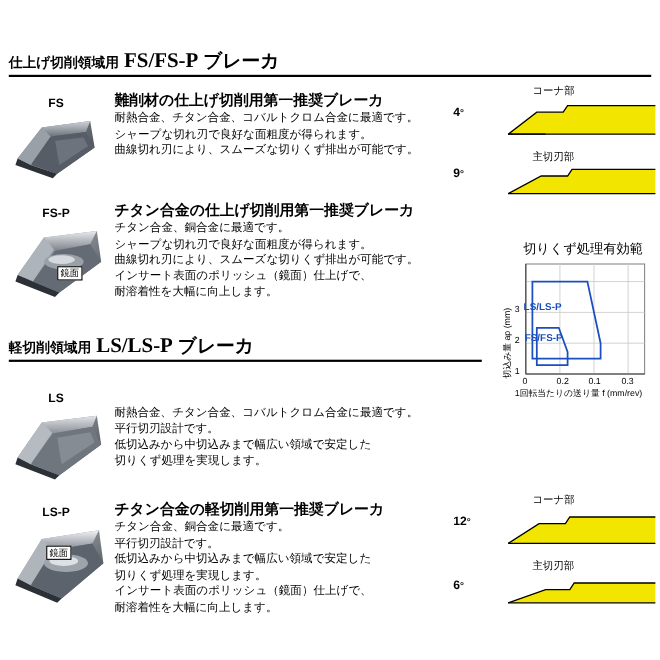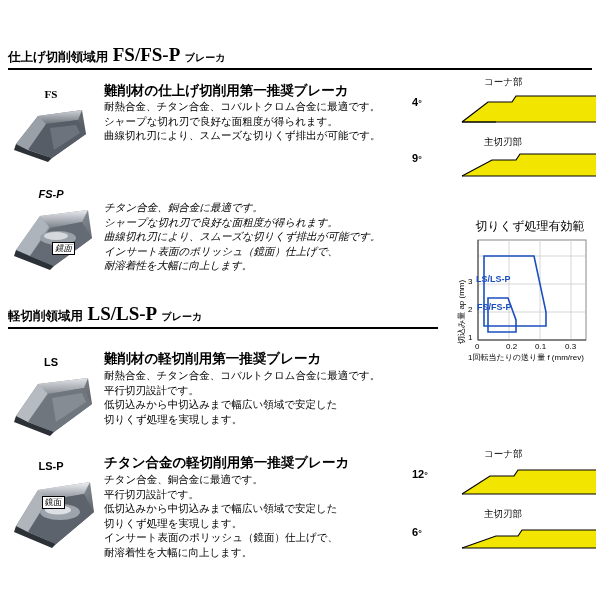--- a/index.html
+++ b/index.html
@@ -12,21 +12,21 @@
     position:relative;
   }
   .page{position:relative;width:600px;height:600px;}
 
   
   .sec-head{
     position:absolute;left:8px;white-space:nowrap;
   }
   .sec-head .small{font-size:12.5px;font-weight:bold;letter-spacing:0px;}
   .sec-head .big{font-size:19px;font-weight:bold;font-family:"Liberation Serif",serif;letter-spacing:0px;}
-  .sec-head .mid{font-size:10px;font-weight:bold;}
+  .sec-head .mid{font-size:17px;font-weight:bold;}
   .rule{position:absolute;left:8px;width:584px;height:2px;background:#000;}
 
   
   .row{position:absolute;left:0;width:600px;}
 
   .thumb{
     position:absolute;
     width:78px;height:64px;
     overflow:hidden;
   }
@@ -91,21 +91,21 @@
 
 <div class="page">
 
   <div class="sec-head" style="top:44px;">
     <span class="small">仕上げ切削領域用</span>
     <span class="big">FS/FS-P</span>
     <span class="mid">ブレーカ</span>
   </div>
   <div class="rule" style="top:68px;"></div>
 
-  <div class="row" style="top:80px;height:90px;font-family:Liberation Serif, serif;">
+  <div class="row" style="top:80px;height:90px;">
     <div class="thumb" style="left:12px;top:20px;">
       <svg width="78" height="64" viewBox="0 0 78 64">
         <defs>
           <linearGradient id="g1" x1="0" y1="0" x2="1" y2="1">
             <stop offset="0" stop-color="#8d929a"></stop>
               <stop offset="1" stop-color="#3d434b"></stop>
           </linearGradient>
           <linearGradient id="g1b" x1="0" y1="0" x2="0" y2="1">
             <stop offset="0" stop-color="#cfd3d8"></stop>
               <stop offset="1" stop-color="#6e747c"></stop>
@@ -144,21 +144,21 @@
   <div class="chipdiag" style="left:452px;top:142px;">
     <svg width="144" height="40" viewBox="0 0 144 40">
       <polygon points="10,34 40,18 64,18 68,12 144,12 144,34" fill="#f2e600"></polygon>
       <polyline points="10,34 40,18 64,18 68,12 144,12" fill="none" stroke="#000" stroke-width="1.2"></polyline>
       <line x1="10" y1="34" x2="144" y2="34" stroke="#000" stroke-width="1.2"></line>
     </svg>
   </div>
   <div class="ang" style="left:412px;top:152px;"><span>9</span><span class="deg">°</span></div>
   <div class="callout" style="left:484px;top:136px;">主切刃部</div>
 
-  <div class="row" style="top:180px;height:110px;font-style:italic;">
+  <div class="row" style="top:180px;height:110px;">
     <div class="thumb" style="left:12px;top:22px;width:84px;height:70px;">
       <svg width="84" height="70" viewBox="0 0 84 70">
         <defs>
           <linearGradient id="g2" x1="0" y1="0" x2="1" y2="1">
             <stop offset="0" stop-color="#b9bec5"></stop>
               <stop offset="1" stop-color="#4a5058"></stop>
           </linearGradient>
           <linearGradient id="g2b" x1="0" y1="0" x2="0" y2="1">
             <stop offset="0" stop-color="#e8eaee"></stop>
               <stop offset="1" stop-color="#7d838b"></stop>
@@ -170,20 +170,21 @@
         <polygon points="28,14 76,8 70,20 38,26" fill="url(#g2b)"></polygon>
         <polygon points="38,26 70,20 80,36 42,64 18,54" fill="#656b74"></polygon>
         <ellipse cx="46" cy="36" rx="18" ry="7" fill="#9aa0a8"></ellipse>
         <ellipse cx="44" cy="34" rx="12" ry="4" fill="#d5d9de"></ellipse>
         <polygon points="4,48 18,54 42,64 38,68 2,54" fill="#2c3138"></polygon>
       </svg>
     </div>
     <div class="thumb-label" style="left:12px;top:8px;">FS-P</div>
     <div class="mirror-label" style="left:52px;top:62px;">鏡面</div>
 
+    <div class="title" style="left:104px;top:2px;">チタン合金の仕上げ切削用第一推奨ブレーカ</div>
     <div class="body" style="left:104px;top:20px;">
       <div>チタン合金、銅合金に最適です。</div>
       <div>シャープな切れ刃で良好な面粗度が得られます。</div>
       <div>曲線切れ刃により、スムーズな切りくず排出が可能です。</div>
       <div>インサート表面のポリッシュ（鏡面）仕上げで、</div>
       <div>耐溶着性を大幅に向上します。</div>
     </div>
   </div>
 
   <div class="graph-title" style="left:470px;top:218px;">切りくず処理有効範囲</div>
@@ -248,21 +249,20 @@
         <polygon points="4,46 26,14 76,8 80,34 42,62" fill="url(#g3)"></polygon>
         <polygon points="4,46 26,14 38,20 16,52" fill="#b6bbc1"></polygon>
         <polygon points="26,14 76,8 72,18 36,24" fill="url(#g3b)"></polygon>
         <polygon points="36,24 72,18 80,34 42,62 16,52" fill="#70767e"></polygon>
         <polygon points="40,28 70,23 74,32 44,52" fill="#868c94"></polygon>
         <polygon points="4,46 16,52 42,62 38,66 2,52" fill="#2c3138"></polygon>
       </svg>
     </div>
     <div class="thumb-label" style="left:12px;top:8px;">LS</div>
 
-    <div class="title" style="left:104px;top:2px;">難削材の軽切削用第一推奨ブレーカ</div>
     <div class="body" style="left:104px;top:20px;">
       <div>耐熱合金、チタン合金、コバルトクロム合金に最適です。</div>
       <div>平行切刃設計です。</div>
       <div>低切込みから中切込みまで幅広い領域で安定した</div>
       <div>切りくず処理を実現します。</div>
     </div>
   </div>
 
   <div class="row" style="top:452px;height:120px;">
     <div class="thumb" style="left:12px;top:22px;width:84px;height:78px;">

